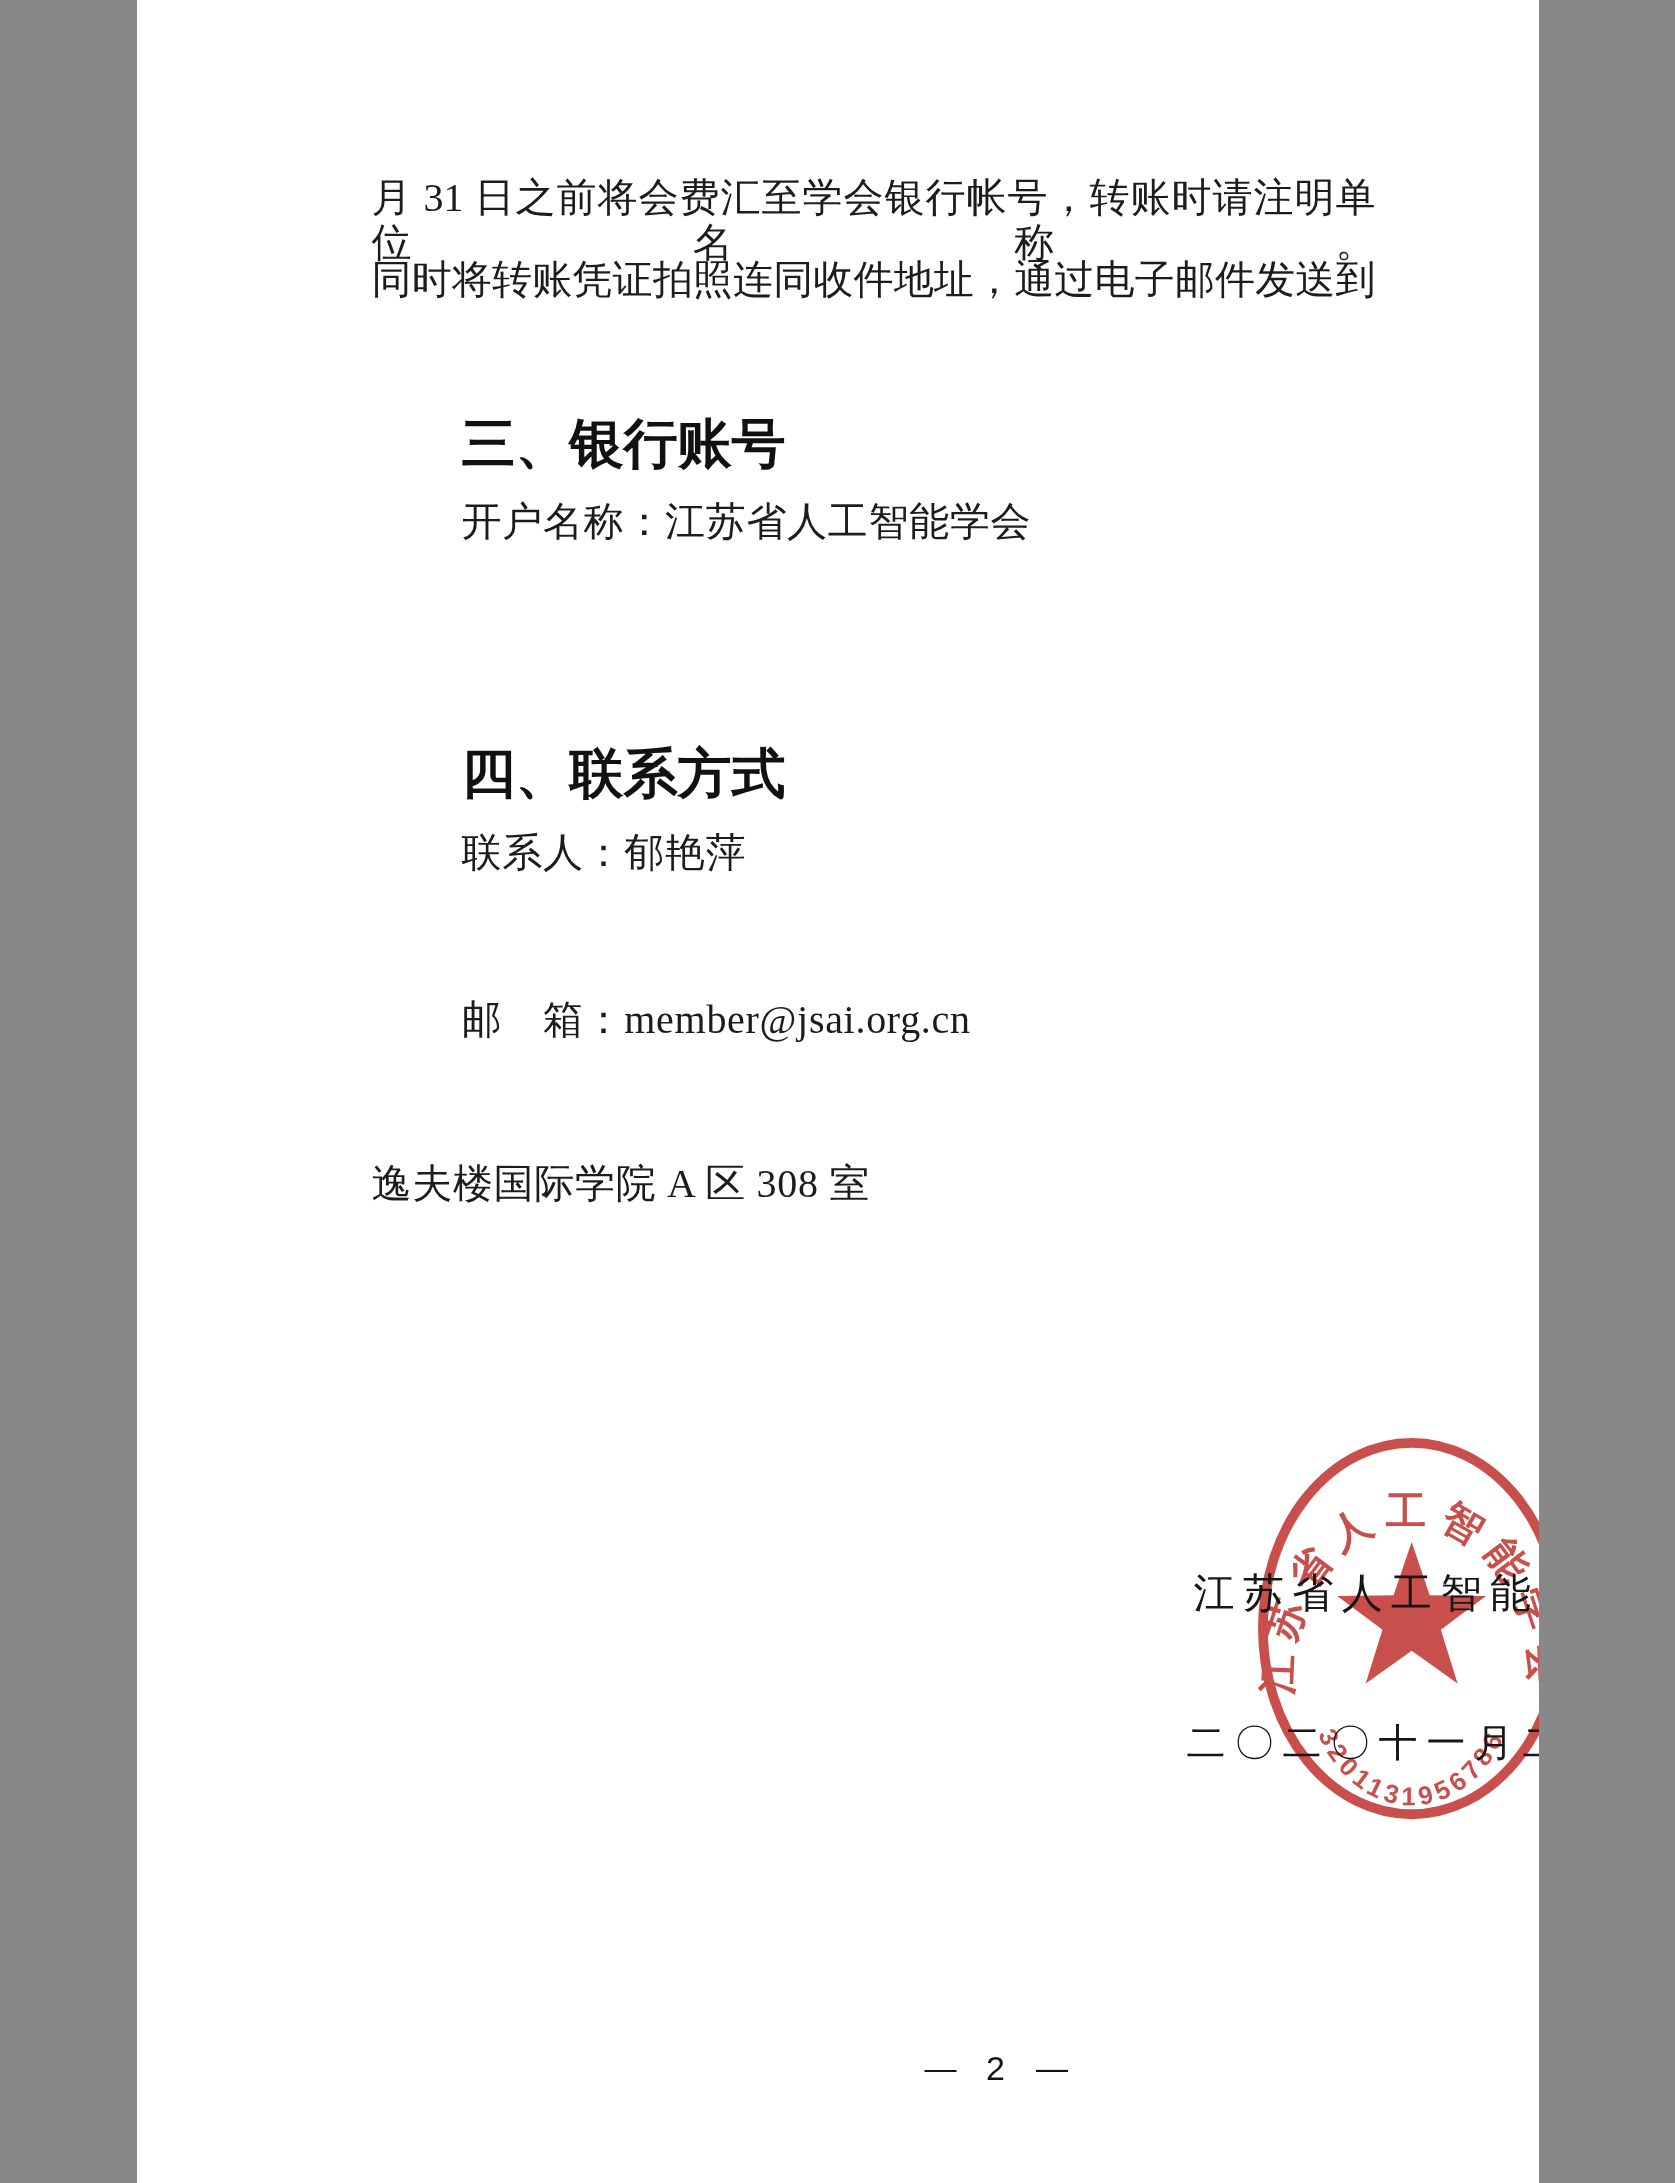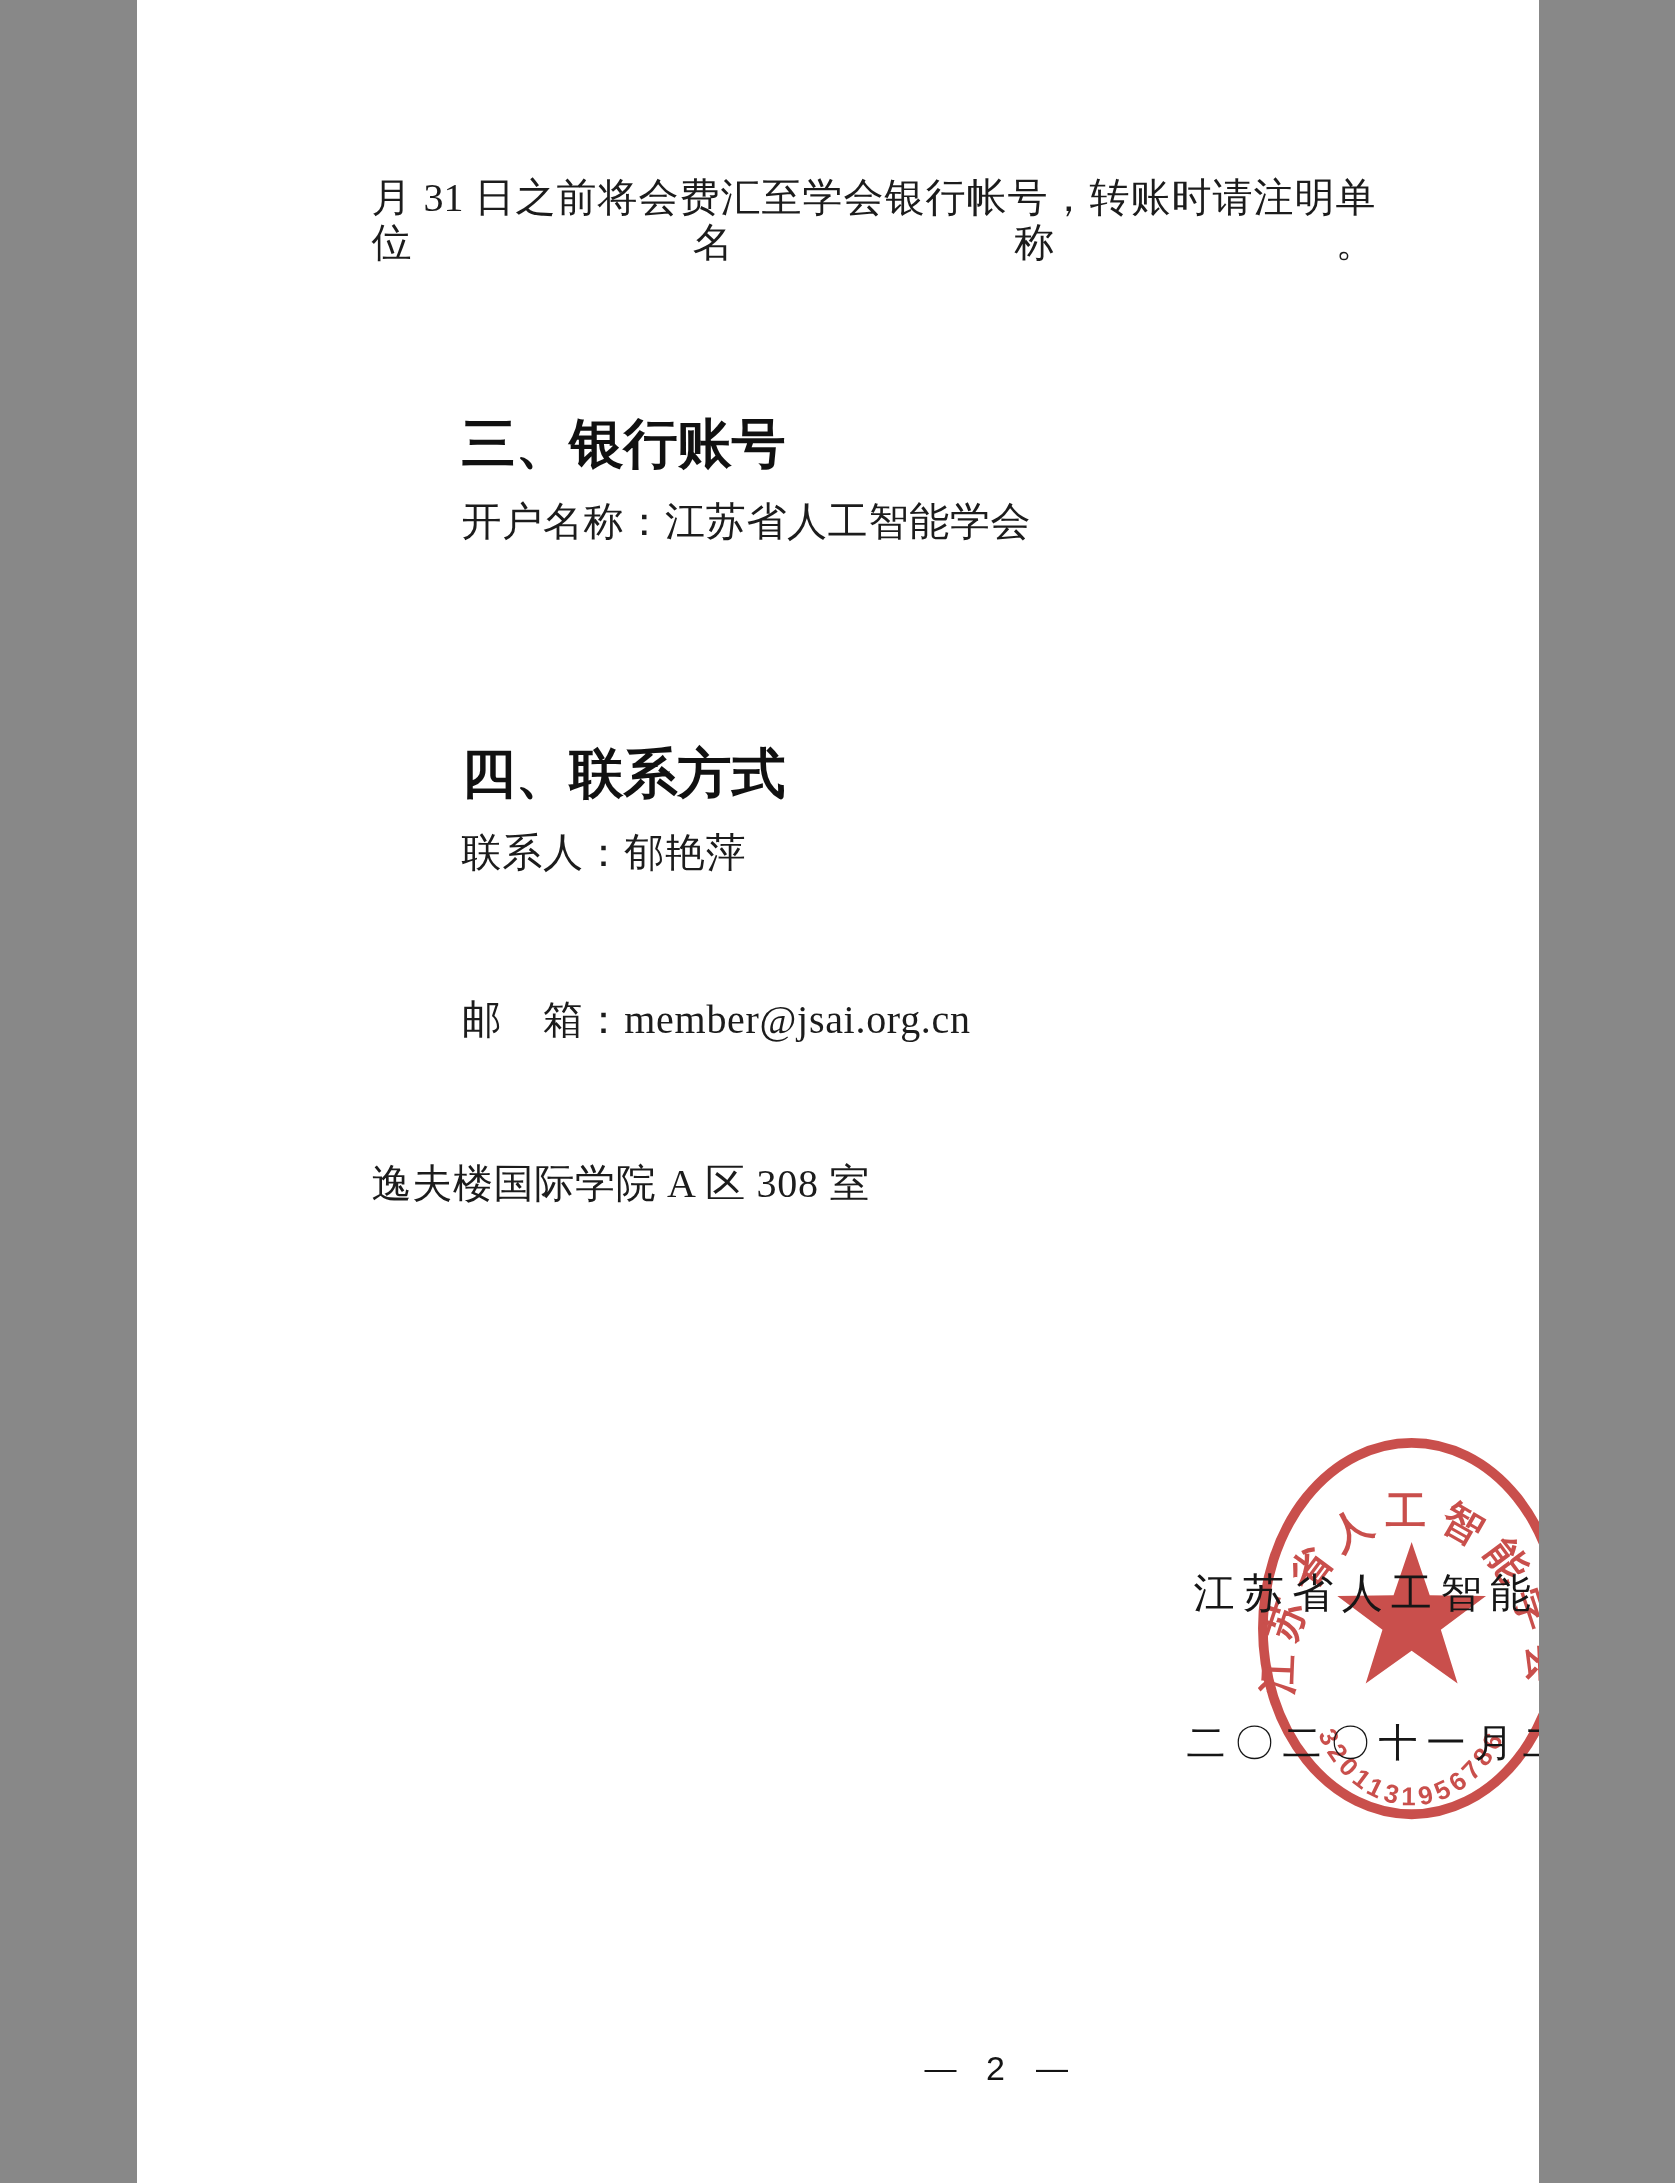--- a/index.html
+++ b/index.html
@@ -75,20 +75,21 @@
   }
   .footer .dash { font-size: 32px; line-height: 32px; letter-spacing: -1.4px; }
   .footer .num  { font-size: 34px; line-height: 34px; }
 </style>
 </head>
 <body>
 
 <div class="page">
 
   <div class="line lm rm just" style="top:175px">月 31 日之前将会费汇至学会银行帐号，转账时请注明单位名称。</div>
+  <div class="line lm rm just" style="top:257px">同时将转账凭证拍照连同收件地址，通过电子邮件发送到</div>
 
   <div class="heading" style="top:420px">三、银行账号</div>
   <div class="line ind" style="top:499px">开户名称：江苏省人工智能学会</div>
 
   <div class="heading" style="top:750px">四、联系方式</div>
   <div class="line ind" style="top:830px">联系人：郁艳萍</div>
   <div class="line ind" style="top:997px">邮　箱：member@jsai.org.cn</div>
   <div class="line lm" style="top:1161px">逸夫楼国际学院 A 区 308 室</div>
 
   <svg class="seal" viewBox="0 0 455 570">

